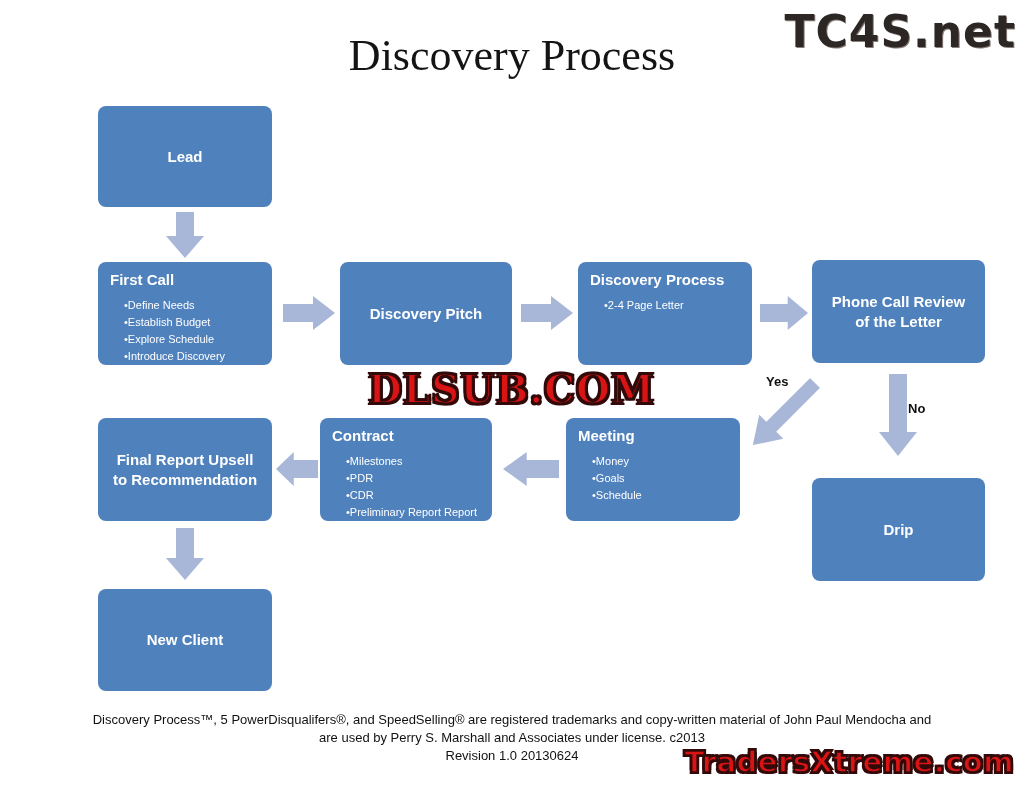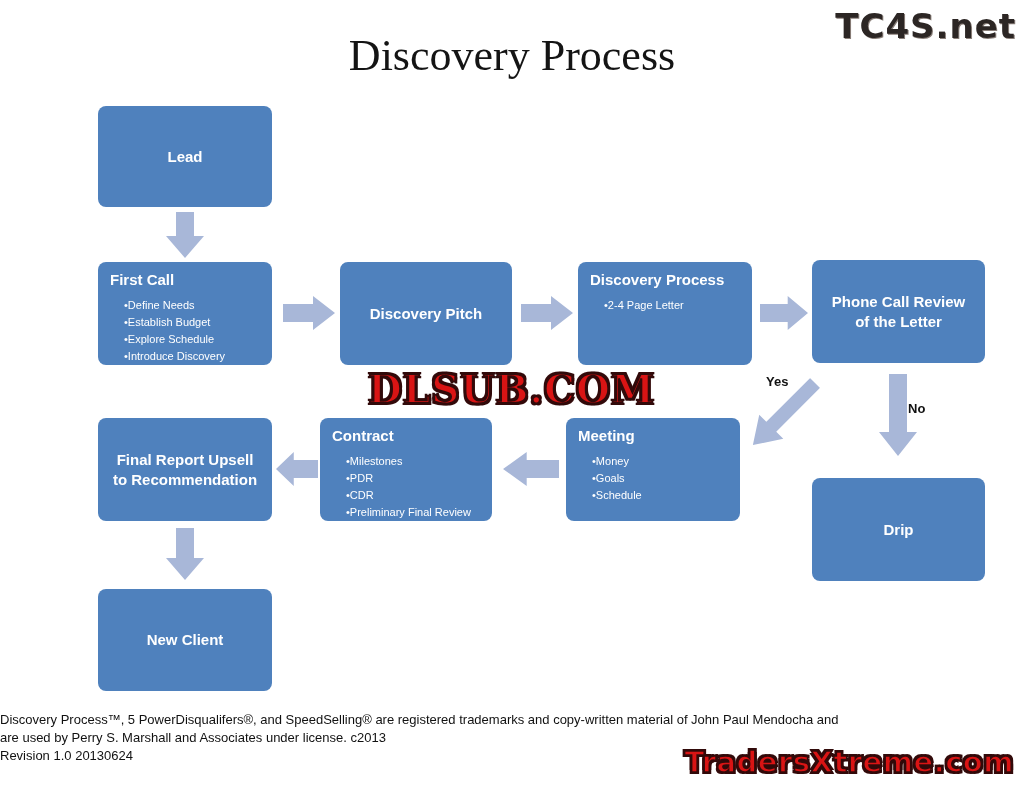--- a/index.html
+++ b/index.html
@@ -47,21 +47,21 @@
 
   .edge-label {
     position:absolute;
     font-weight:bold; font-size:13px; color:#111111;
   }
 
   
   .wm-tc4s {
     position:absolute; top:6px; right:8px;
     font-family:"DejaVu Sans", sans-serif;
-    font-weight:bold; font-size:34px; letter-spacing:1px;
+    font-weight:bold; font-size:44px; letter-spacing:1px;
     color:#2c2624;
     text-shadow:1px 1px 0 #8a7f79;
   }
   .wm-dlsub {
     position:absolute; left:368px; top:366px; width:286px;
     text-align:center;
     font-family:"DejaVu Serif", serif;
     font-weight:bold; font-size:39px; letter-spacing:1px;
     color:#d91414;
     -webkit-text-stroke:2px #320a0a;
@@ -71,21 +71,21 @@
     position:absolute; right:10px; top:745px;
     font-family:"DejaVu Sans", sans-serif;
     font-weight:bold; font-size:29px; letter-spacing:0.5px;
     color:#d91414;
     -webkit-text-stroke:1.5px #320a0a;
     text-shadow:-2px -2px 0 #320a0a, 2px -2px 0 #320a0a, -2px 2px 0 #320a0a, 2px 2px 0 #320a0a;
   }
 
   .footer {
     position:absolute; left:0; top:711px; width:1024px;
-    text-align:left;
+    text-align:center;
     font-size:13px; line-height:18px; color:#111111;
   }
 </style>
 </head>
 <body>
 
 <div class="canvas">
 
   <h1 class="page-title">Discovery Process</h1>
 
@@ -158,21 +158,21 @@
   <svg class="arrow" style="left:503px; top:448px;" width="56" height="42" viewBox="0 0 52 42" preserveAspectRatio="none">
     <polygon points="52,12 22,12 22,4 0,21 22,38 22,30 52,30"></polygon>
   </svg>
 
   <div class="node list" style="left:320px; top:418px; width:172px; height:103px;">
     <div class="node-title">Contract</div>
     <ul>
       <li>Milestones</li>
       <li>PDR</li>
       <li>CDR</li>
-      <li>Preliminary Final Review</li>
+      <li>Preliminary Report Report</li>
     </ul>
   </div>
 
   <svg class="arrow" style="left:276px; top:448px;" width="42" height="42" viewBox="0 0 52 42" preserveAspectRatio="none">
     <polygon points="52,12 22,12 22,4 0,21 22,38 22,30 52,30"></polygon>
   </svg>
 
   <div class="node center" style="left:98px; top:418px; width:174px; height:103px;">
     <span>Final Report Upsell to Recommendation</span>
   </div>

